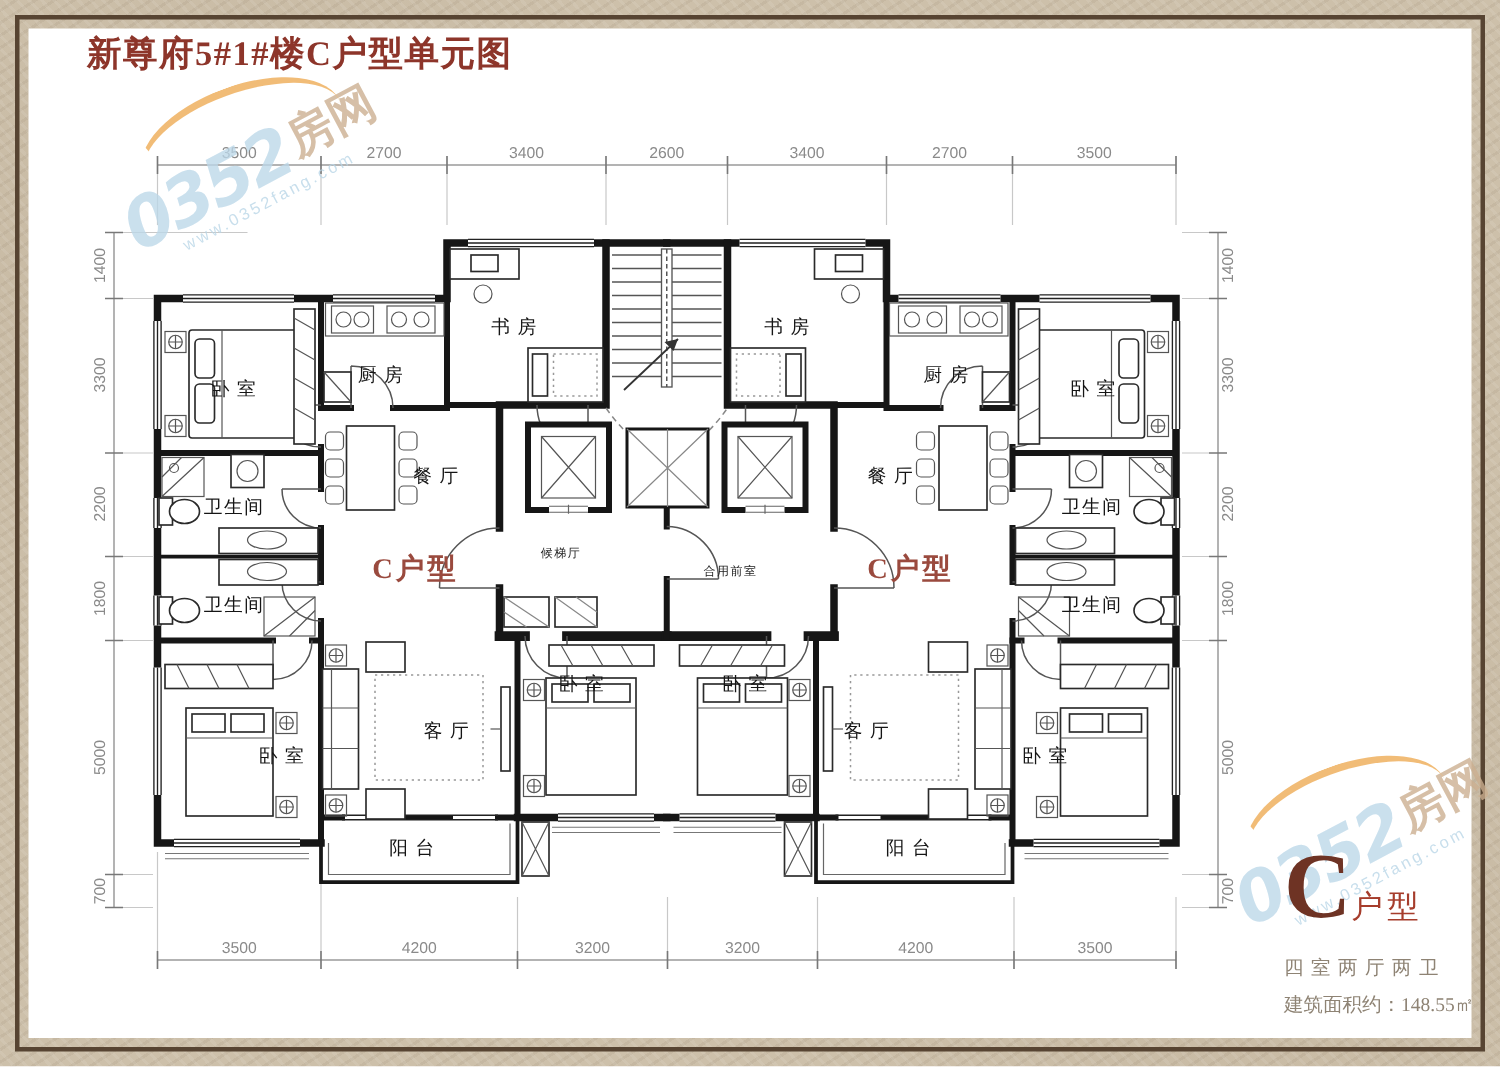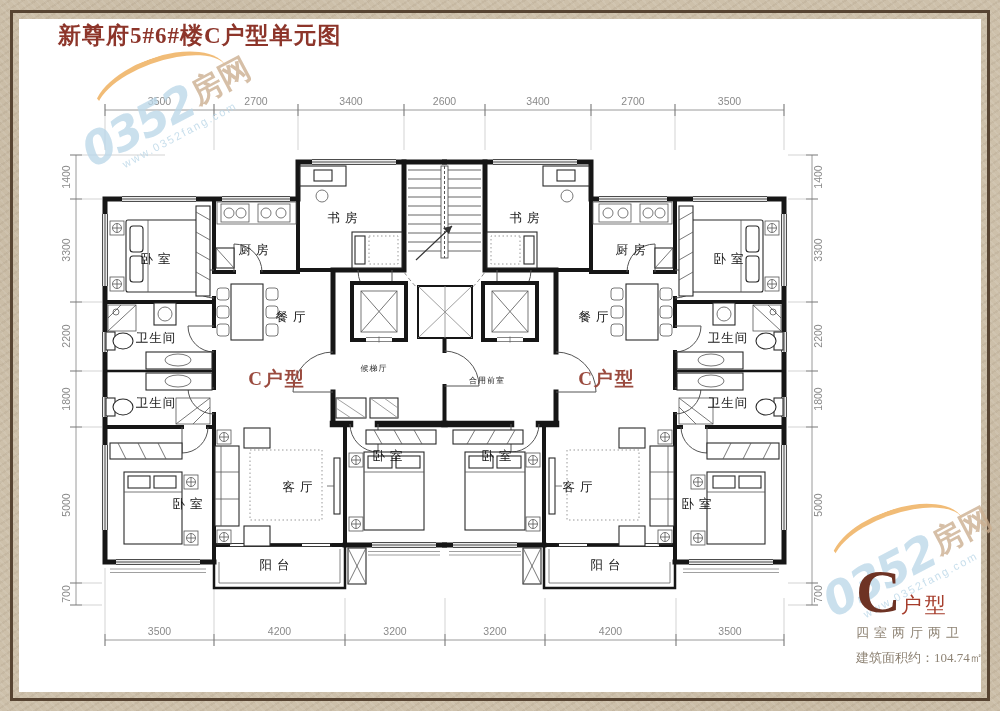--- a/index.html
+++ b/index.html
@@ -24,21 +24,21 @@
     border-radius:50%/100% 100% 0 0;transform:rotate(8deg);}
   .wm-num{font-family:"DejaVu Sans",sans-serif;font-weight:700;font-style:italic;
     font-size:46px;color:#bcd8e9;letter-spacing:-2px;}
   .wm-cn{font-weight:700;font-size:31px;color:#cbae8f;margin-left:3px;vertical-align:7px;}
   .wm-url{font-family:"Liberation Sans",sans-serif;font-size:11px;color:#b9d6e7;
     letter-spacing:2px;margin-top:-6px;}
   
   .legend{position:absolute;left:856px;top:564px;width:140px;z-index:5;}
   .legend-c{font-size:62px;font-weight:700;color:#6e3324;line-height:.9;}
   .legend-type{font-size:21px;font-weight:400;color:#a63d2c;letter-spacing:3px;}
-  .legend-rooms{font-size:13px;color:#8e8374;letter-spacing:5px;margin-top:4px;white-space:nowrap;}
+  .legend-rooms{font-size:13px;color:#8e8374;letter-spacing:5px;margin-top:16px;white-space:nowrap;}
   .legend-area{font-size:13px;color:#8e8374;margin-top:7px;white-space:nowrap;}
   
   .w5{stroke:#161616;stroke-width:5;fill:none;stroke-linecap:square;}
   .w6{stroke:#161616;stroke-width:6.5;fill:none;stroke-linecap:square;}
   .w4{stroke:#161616;stroke-width:4;fill:none;stroke-linecap:square;}
   .w3{stroke:#161616;stroke-width:2.5;fill:none;stroke-linecap:square;}
   .thin{stroke:#666;stroke-width:.8;fill:none;}
   .furn{stroke:#2a2a2a;stroke-width:1.1;fill:#fff;}
   .furnl{stroke:#555;stroke-width:.8;fill:none;}
   .door{stroke:#555;stroke-width:1;fill:none;}
@@ -294,21 +294,21 @@
       <text class="unitlbl" x="607" y="385">C户型</text>
       <text class="room" x="699" y="508">卧室</text>
       <text class="room" x="580" y="491">客厅</text>
       <text class="room" x="608" y="569">阳台</text>
       <text class="room" x="499" y="460">卧室</text>
       <text class="rooms" x="374" y="371">候梯厅</text>
       <text class="rooms" x="487" y="383">合用前室</text>
     </g>
   </svg>
 
-  <div class="page-title">新尊府5#6#楼C户型单元图</div>
+  <div class="page-title">新尊府5#1#楼C户型单元图</div>
 
   <div class="watermark wm-tl">
     <div class="wm-swoosh"></div>
     <div>
       <span class="wm-num">0352</span><span class="wm-cn">房网</span>
     </div>
     <div class="wm-url">www.0352fang.com</div>
   </div>
   <div class="watermark wm-br">
     <div class="wm-swoosh"></div>
@@ -316,15 +316,15 @@
       <span class="wm-num">0352</span><span class="wm-cn">房网</span>
     </div>
     <div class="wm-url">www.0352fang.com</div>
   </div>
 
   <div class="legend">
     <div>
       <span class="legend-c">C</span><span class="legend-type">户型</span>
     </div>
     <div class="legend-rooms">四室两厅两卫</div>
-    <div class="legend-area">建筑面积约：104.74㎡</div>
+    <div class="legend-area">建筑面积约：148.55㎡</div>
   </div>
 </div>
 
 </body></html>

